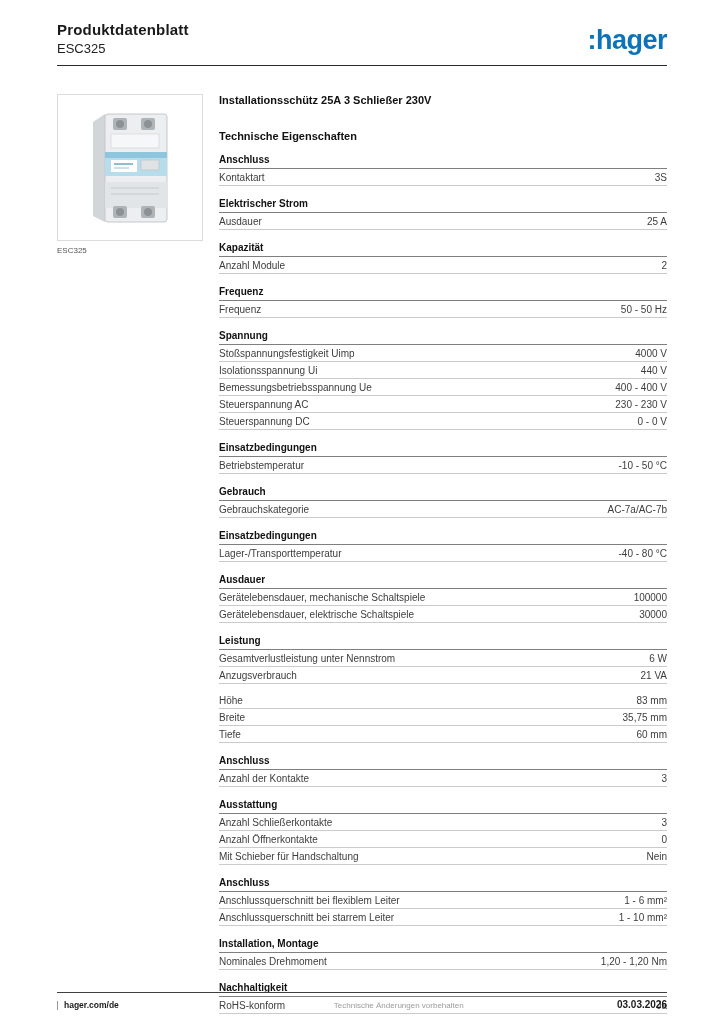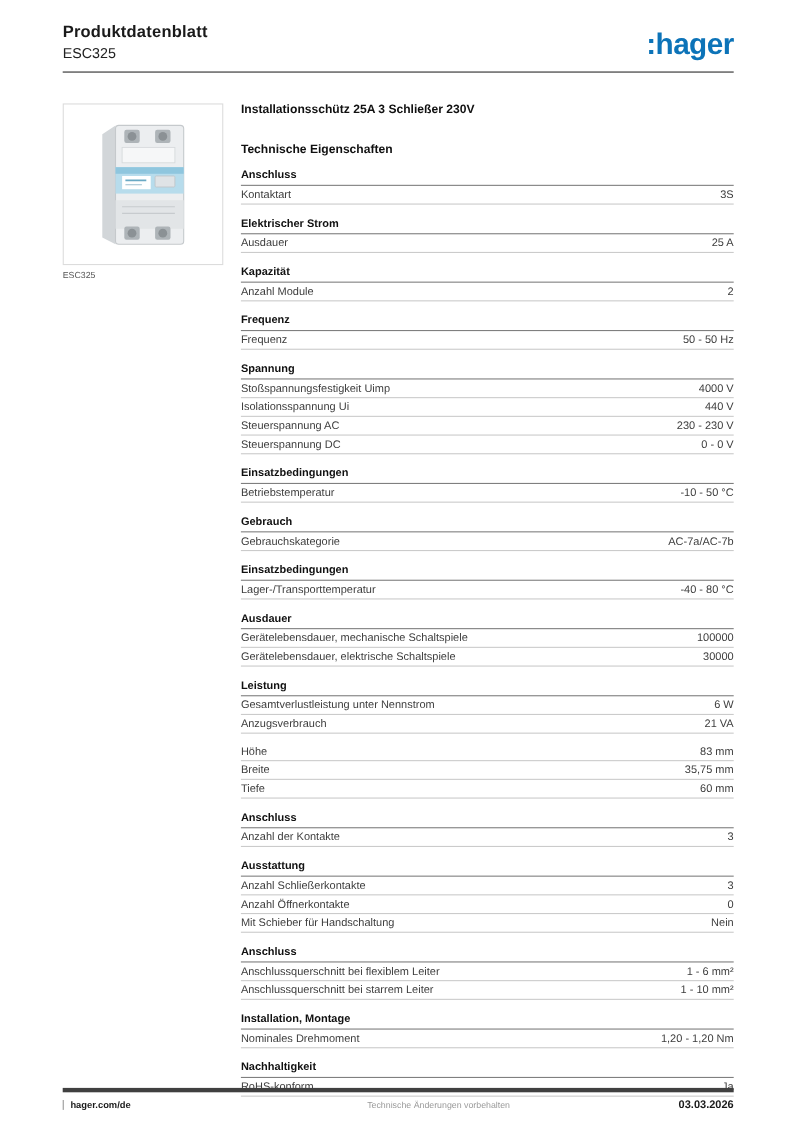--- a/index.html
+++ b/index.html
@@ -46,21 +46,21 @@
     font-size:10px; line-height:11px; color:#3d3d3d;
     padding:2.5px 0;
     border-bottom:1px solid #cbcbcb;
   }
   .spec-label { padding-right:10px; }
   .spec-value { text-align:right; white-space:nowrap; }
 
   
   .footer {
     position:absolute; left:57px; right:57px; bottom:14px;
-    border-top:4px solid #404040; padding-top:6px;
+    border-top:1px solid #404040; padding-top:6px;
     display:flex; align-items:baseline;
   }
   .footer-left { flex:1; display:flex; align-items:baseline; }
   .footer-bar { display:inline-block; width:1px; height:9px; background:#9a9a9a; margin-right:6px; align-self:center; }
   .footer-site { font-size:8.5px; font-weight:bold; color:#1a1a1a; text-decoration:none; }
   .footer-note { flex:1; text-align:right; font-size:8px; color:#9a9a9a; }
   .footer-date { flex:1; text-align:right; font-size:10px; font-weight:bold; color:#1a1a1a; }
 </style>
 </head>
 <body>
@@ -165,20 +165,24 @@
   <div class="spec-row">
     <span class="spec-label">Stoßspannungsfestigkeit Uimp</span>
     <span class="spec-value">4000 V</span>
   </div>
 
   <div class="spec-row">
     <span class="spec-label">Isolationsspannung Ui</span>
     <span class="spec-value">440 V</span>
   </div>
 
+  <div class="spec-row">
+    <span class="spec-label">Bemessungsbetriebsspannung Ue</span>
+    <span class="spec-value">400 - 400 V</span>
+  </div>
 
   <div class="spec-row">
     <span class="spec-label">Steuerspannung AC</span>
     <span class="spec-value">230 - 230 V</span>
   </div>
 
   <div class="spec-row">
     <span class="spec-label">Steuerspannung DC</span>
     <span class="spec-value">0 - 0 V</span>
   </div>

